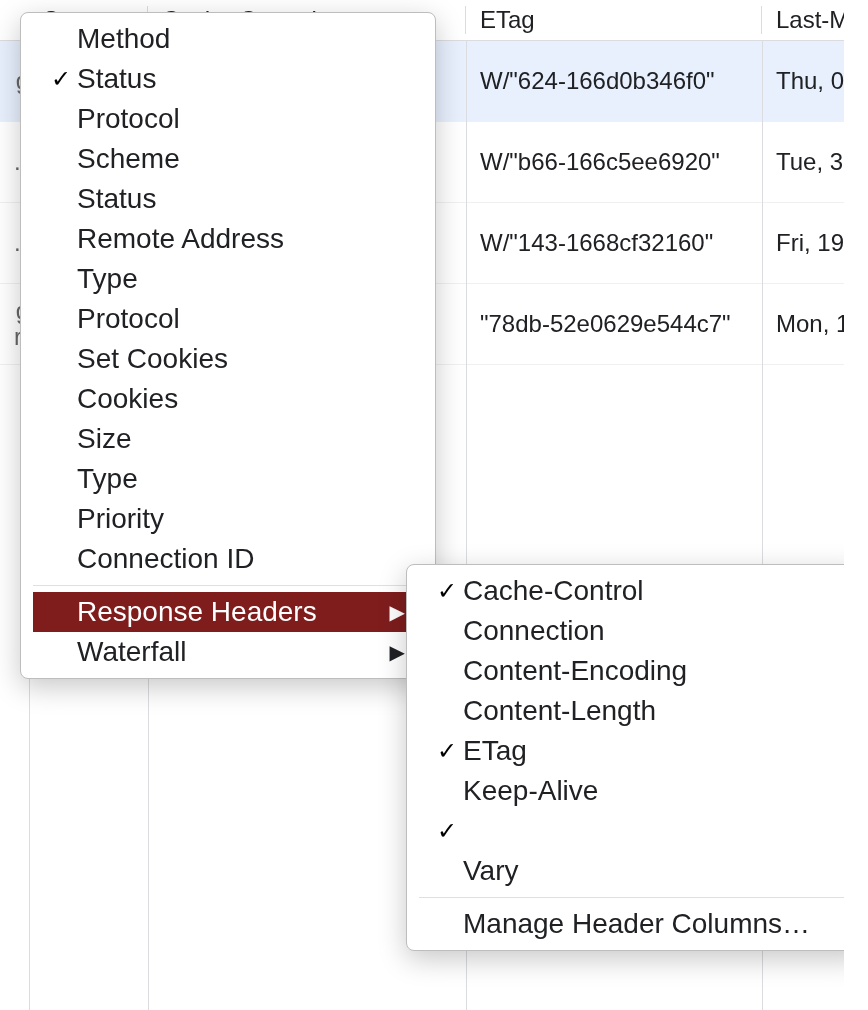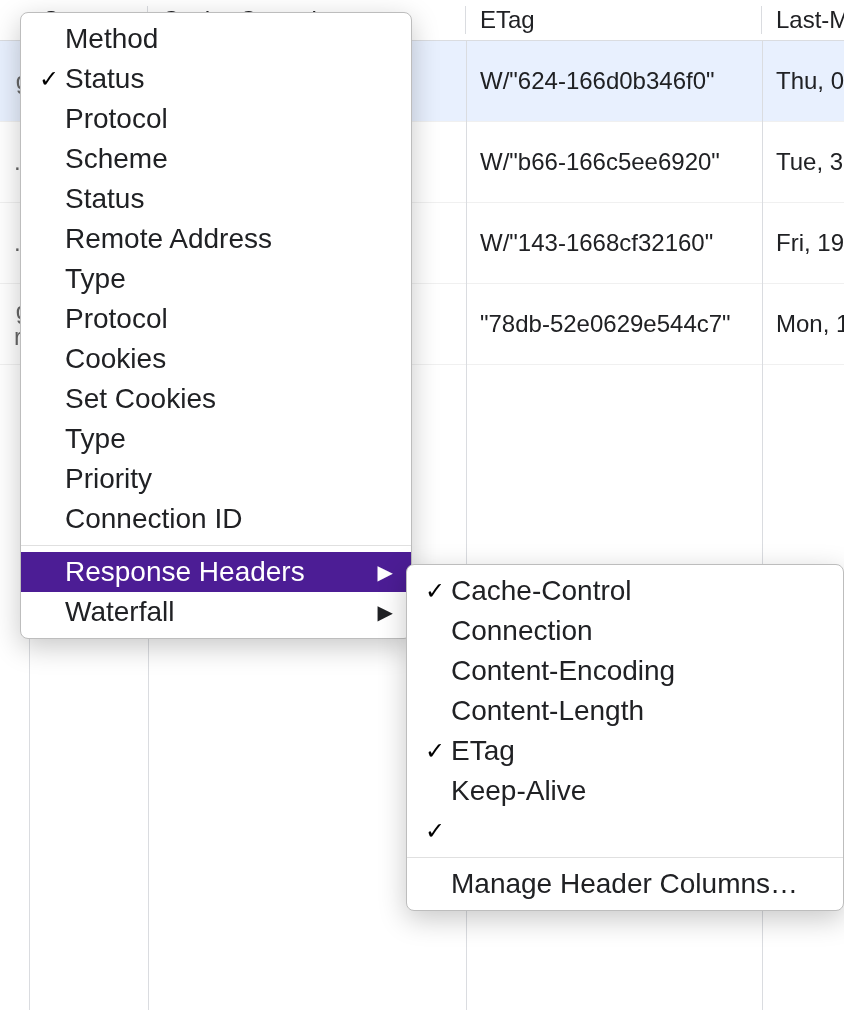--- a/index.html
+++ b/index.html
@@ -16,28 +16,28 @@
   .c2{width:318px}
   .c3{width:296px}
   .c4{width:106px}
   .trow{height:80px;border-bottom:1px solid #f0f0f0}
   .trow .c0{text-align:right;padding-right:0;color:#666}
   .trow.sel{background:#e8f0fe}
   .vline{position:absolute;top:40px;bottom:0;width:1px;background:#dadce0}
 
   
   .menu{position:absolute;background:#fff;border:1px solid #bdbdbd;border-radius:8px;
-        box-shadow:0 8px 28px rgba(0,0,0,.22);padding:6px 0;font-size:28px}
+        box-shadow:0 8px 28px rgba(0,0,0,.22);padding:6px 12px;font-size:28px}
   .menu.primary{left:20px;top:12px;width:390px;z-index:2}
   .menu .item{display:flex;align-items:center;height:40px;padding:0 18px 0 12px;white-space:nowrap;cursor:default}
   .menu .sep{height:1px;background:#e0e0e0;margin:6px 0}
   .menu .item .check{width:32px;text-align:center;color:#000;font-size:24px}
   .menu .item .lbl{flex:1}
   .menu .item .arrow{font-size:20px;padding-left:8px}
-  .menu .item.hi{background:#4c1d95;color:#fff}
+  .menu .item.hi{background:#7f1d1d;color:#fff}
   .menu .item.hi .arrow{color:#fff}
   .menu .item.hi .check{color:#fff}
 
   
   .menu.sub{left:406px;top:564px;width:436px;z-index:3}
 </style>
 </head>
 <body>
 
 <div class="stage">
@@ -115,25 +115,29 @@
     <div class="item">
       <span class="check"></span>
       <span class="lbl">Type</span>
       </div>
     <div class="item">
       <span class="check"></span>
       <span class="lbl">Protocol</span>
       </div>
     <div class="item">
       <span class="check"></span>
+      <span class="lbl">Set Cookies</span>
+      </div>
+    <div class="item">
+      <span class="check"></span>
       <span class="lbl">Cookies</span>
       </div>
     <div class="item">
       <span class="check"></span>
-      <span class="lbl">Set Cookies</span>
+      <span class="lbl">Size</span>
       </div>
     <div class="item">
       <span class="check"></span>
       <span class="lbl">Type</span>
       </div>
     <div class="item">
       <span class="check"></span>
       <span class="lbl">Priority</span>
       </div>
     <div class="item">
@@ -176,20 +180,24 @@
       <span class="check">✓</span>
       <span class="lbl">ETag</span>
       </div>
     <div class="item">
       <span class="check"></span>
       <span class="lbl">Keep-Alive</span>
       </div>
     <div class="item">
       <span class="check">✓</span>
       </div>
+    <div class="item">
+      <span class="check"></span>
+      <span class="lbl">Vary</span>
+      </div>
 
     <div class="sep"></div>
 
     <div class="item">
       <span class="check"></span>
       <span class="lbl">Manage Header Columns…</span>
       </div>
   </div>
 
 </div>

